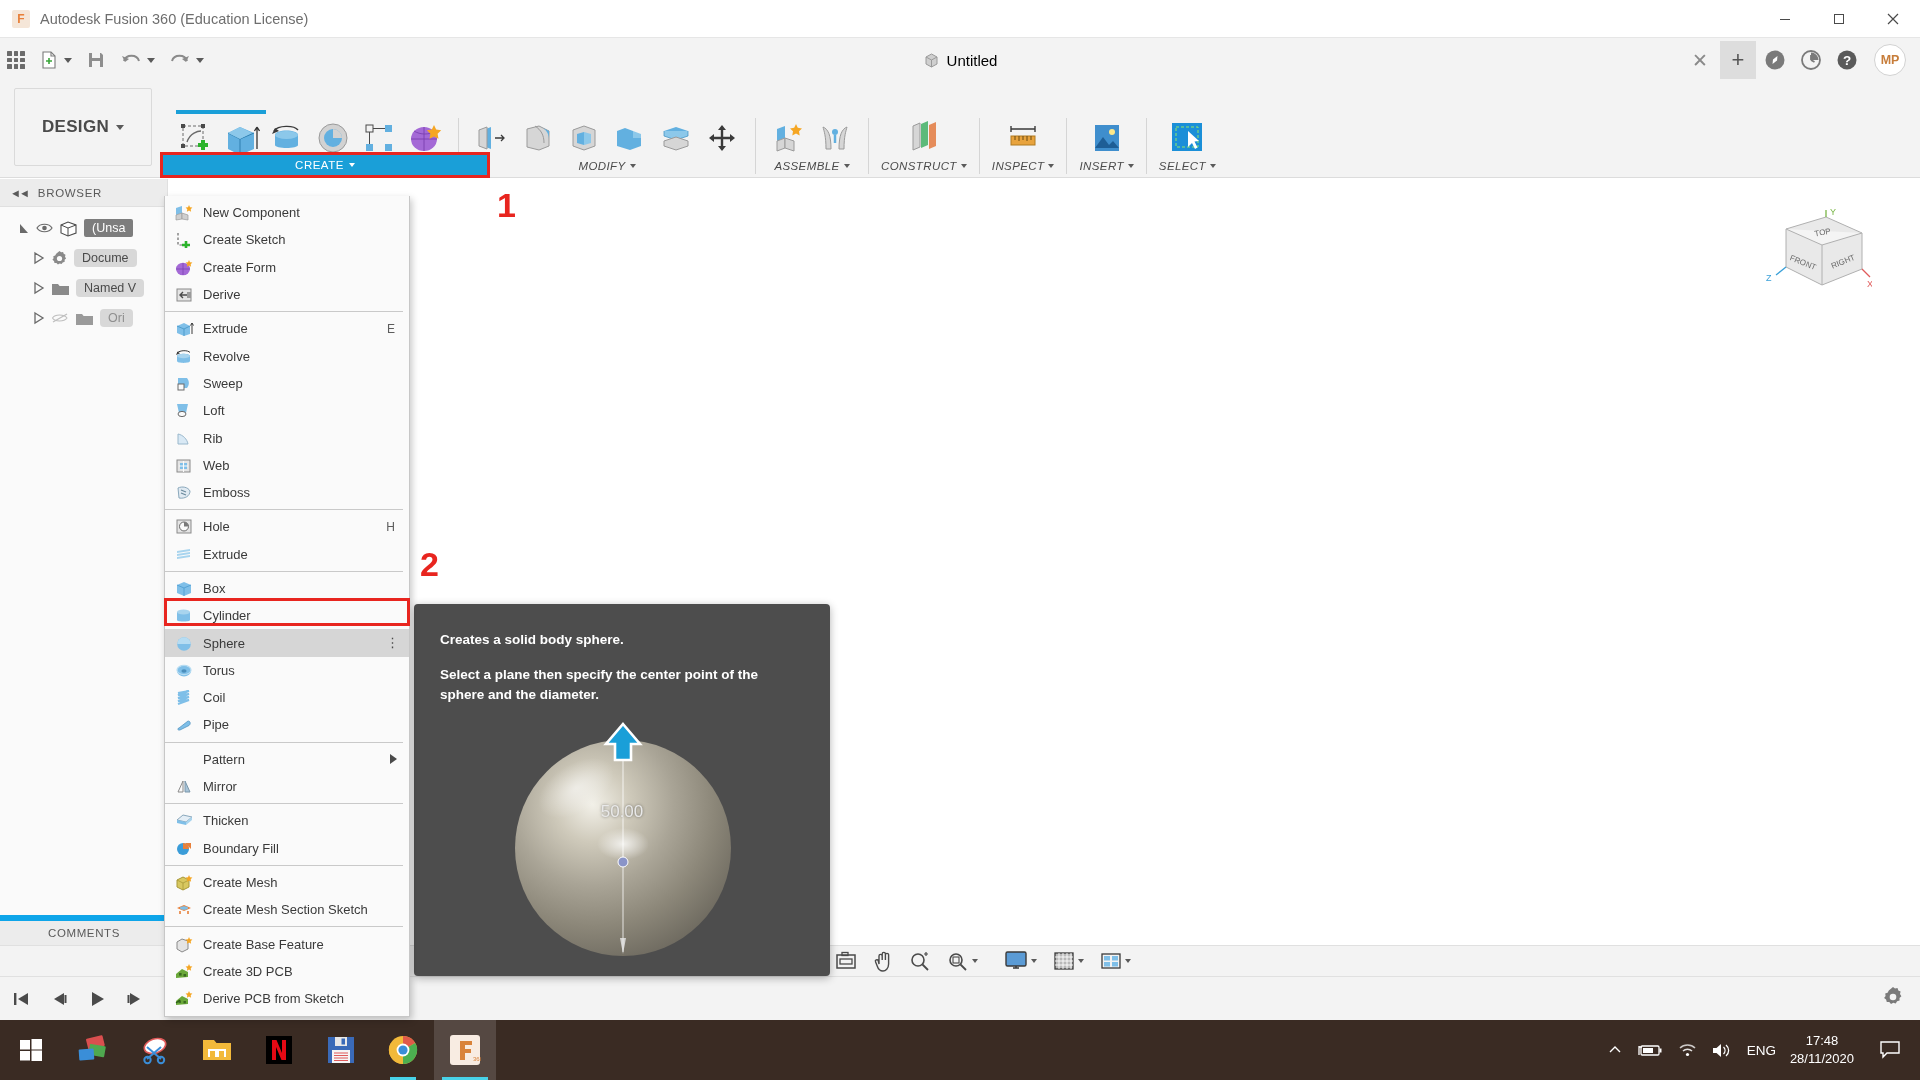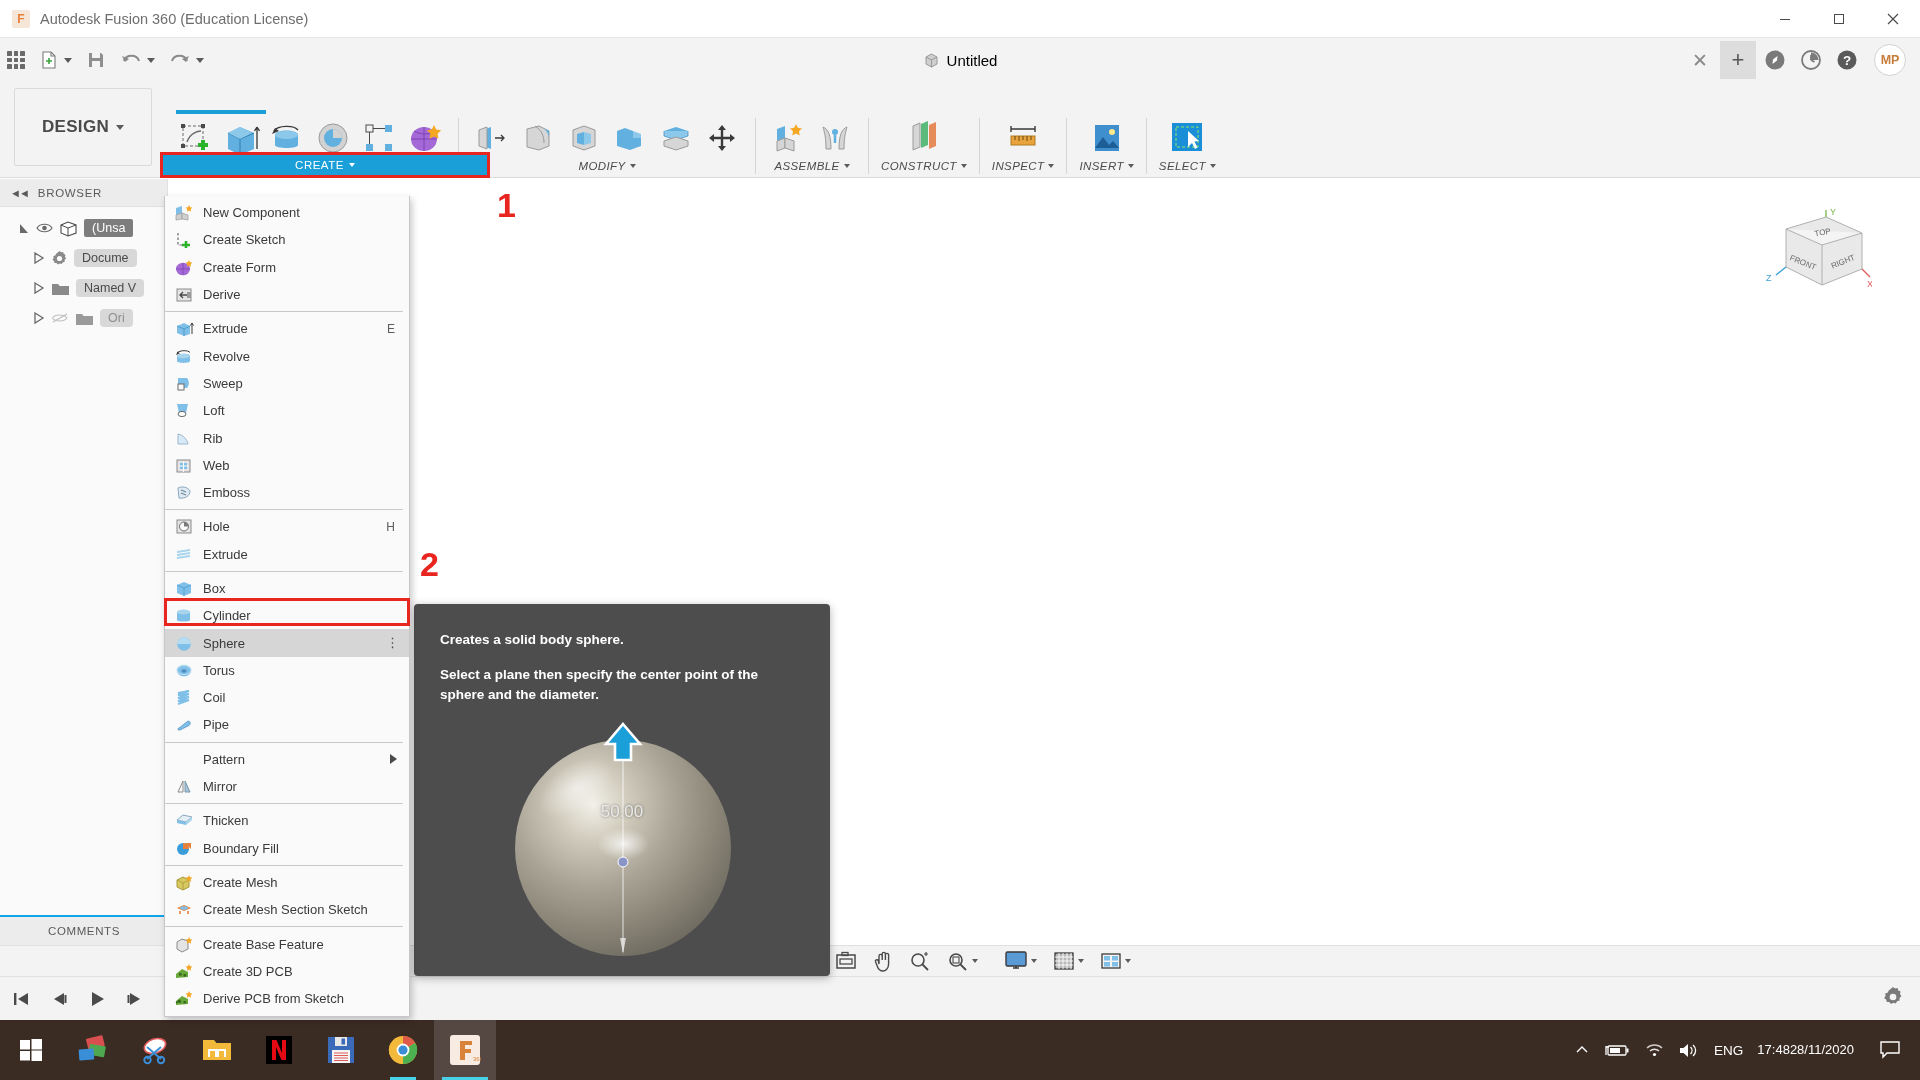--- a/index.html
+++ b/index.html
@@ -121,21 +121,21 @@
   }
   .browser-head .chev { color: #5a5a5a; font-size: 11px; letter-spacing: -2px; }
   .browser-head-title { font-size: 11.5px; color: #5a5a5a; letter-spacing: .7px; }
   .btree { padding-top: 6px; }
   .brow { display: flex; align-items: center; height: 30px; padding-left: 18px; gap: 6px; font-size: 12.5px; color: #4a4a4a; }
   .brow.sel .brow-label { background: #7d7d7d; color: #fff; padding: 2px 8px; border-radius: 2px; }
   .brow .brow-label { background: #d8d8d8; padding: 2px 8px; border-radius: 4px; color: #4a4a4a; white-space: nowrap; }
   .brow.dim .brow-label { color: #8f8f8f; }
   .comments {
     position: absolute; left: 0; bottom: 0; width: 168px; height: 30px;
-    background: #ececec; border-top: 2px solid #0ea5e9; display: flex; align-items: center; justify-content: center;
+    background: #ececec; border-top: 6px solid #0ea5e9; display: flex; align-items: center; justify-content: center;
   }
   .comments span { font-size: 11.5px; color: #5a5a5a; letter-spacing: .6px; }
 
   
   .canvas { position: absolute; left: 168px; top: 179px; right: 0; bottom: 135px; background: #fff; }
 
   .viewcube { position: absolute; right: 48px; top: 28px; width: 120px; height: 110px; }
 
   
   .menu {
@@ -197,21 +197,21 @@
   
   .taskbar {
     position: absolute; left: 0; bottom: 0; width: 1920px; height: 60px;
     background: #3a2b23; display: flex; align-items: center;
   }
   .tb-item { width: 62px; height: 60px; display: flex; align-items: center; justify-content: center; position: relative; }
   .tb-item.active { background: rgba(255,255,255,.14); }
   .tb-item.active:after { content: ""; position: absolute; bottom: 0; left: 8px; right: 8px; height: 3px; background: #48d2e8; }
   .tb-open:after { content: ""; position: absolute; bottom: 0; left: 18px; right: 18px; height: 3px; background: #48d2e8; }
   .tray { margin-left: auto; display: flex; align-items: center; gap: 14px; padding-right: 8px; color: #fff; }
-  .tray-clock { display: flex; flex-direction: row; align-items: center; font-size: 13px; line-height: 1.35; color: #fff; }
+  .tray-clock { display: flex; flex-direction: column; align-items: center; font-size: 13px; line-height: 1.35; color: #fff; }
   .tray-ico { display: flex; align-items: center; justify-content: center; }
   .action-center { width: 44px; height: 60px; display: flex; align-items: center; justify-content: center; }
 </style>
 </head>
 <body>
 
 <div class="titlebar">
   <div class="titlebar-icon">F</div>
   <div class="titlebar-text">Autodesk Fusion 360 (Education License)</div>
   <div class="win-controls">

